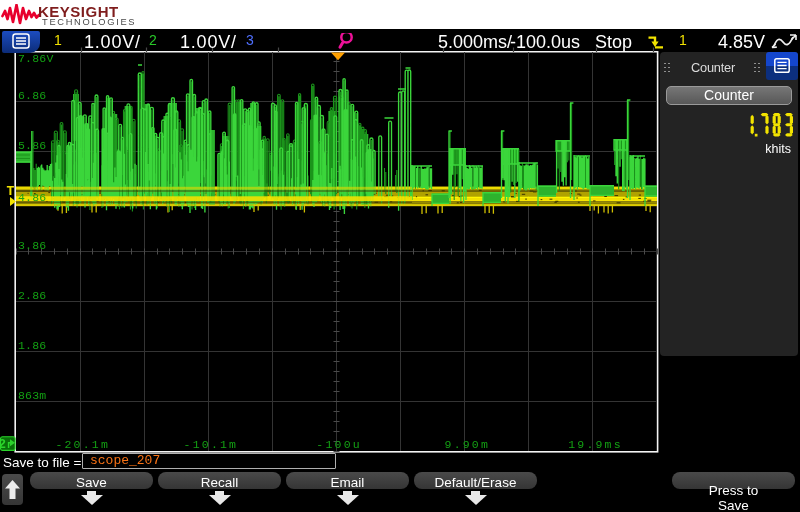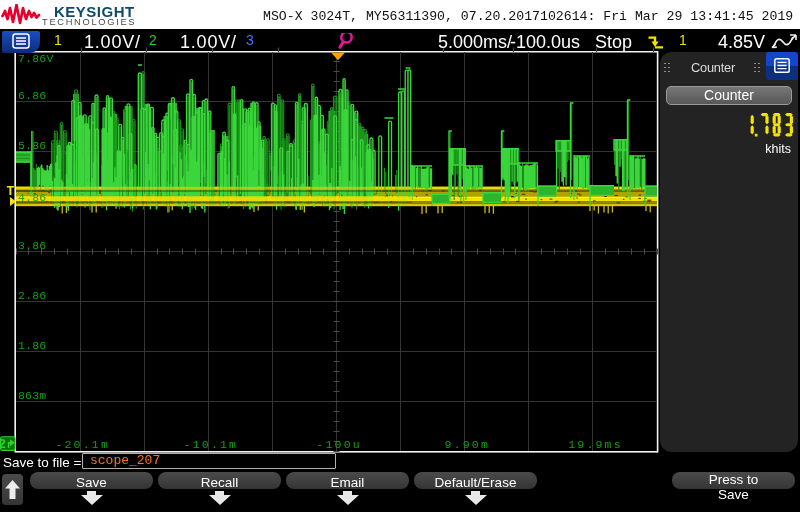--- a/index.html
+++ b/index.html
@@ -1,30 +1,30 @@
 <!DOCTYPE html>
 <html><head><meta charset="utf-8">
 <style>
 html,body{margin:0;padding:0;background:#000;width:800px;height:512px;overflow:hidden}
 #root{position:relative;width:800px;height:512px;background:#000;font-family:"Liberation Sans",sans-serif}
 .abs{position:absolute}
 #topbar{left:0;top:0;width:800px;height:28.5px;background:#fff}
 #hdrtxt{left:263px;top:9px;font-family:"Liberation Mono",monospace;font-size:13.2px;color:#111}
-#kt{left:54px;top:2.5px;color:#0c4a6e;font-weight:bold;font-size:15px;letter-spacing:0.5px}
+#kt{left:38px;top:2.5px;color:#7f1d1d;font-weight:bold;font-size:15px;letter-spacing:0.5px}
 #kt2{left:42px;top:17px;color:#4a4a4a;font-size:9.3px;letter-spacing:1.7px}
 #statusbar{left:0;top:28.5px;width:800px;height:22.5px;background:#000}
 .sv{position:absolute;top:3.5px;font-size:18px;color:#fff}
 .chn{position:absolute;top:3.5px;font-size:14px}
 #menub{left:2px;top:2.5px;width:38px;height:21.5px;background:linear-gradient(#1c4cc0,#0c2c78);border-radius:2px 2px 10px 2px}
 #menub svg{position:absolute;left:10px;top:2px}
 #scope{position:absolute;left:0;top:0}
 .glab{font-family:"Liberation Mono",monospace;font-size:11.5px;fill:#13a013;letter-spacing:0.2px}
 .tlab{font-family:"Liberation Mono",monospace;font-size:11.5px;fill:#13a013;letter-spacing:2.2px}
 .tmark{font-family:"Liberation Mono",monospace;font-size:13px;fill:#f4e400;font-weight:bold}
-#panel{left:660px;top:51.5px;width:138px;height:400px;background:#232323;border-radius:12px}
+#panel{left:660px;top:51.5px;width:138px;height:304px;background:#232323;border-radius:4px}
 #pmenub{position:absolute;left:106px;top:0;width:32px;height:28px;background:linear-gradient(#1446cc 50%,#0c2f7e 50%);border-radius:3px}
 #ptitle{position:absolute;left:0;top:8px;width:106px;text-align:center;color:#dcdcdc;font-size:12.8px;letter-spacing:-0.2px}
 .grip{position:absolute;top:11px;width:8px;height:10px}
 .grip i{position:absolute;width:1.8px;height:1.8px;background:#909090}
 #totalize{position:absolute;left:6px;top:34px;width:124px;height:17.5px;background:linear-gradient(#767676,#585858);border:1px solid #9a9a9a;border-radius:5px;color:#fff;font-size:14px;text-align:center;line-height:17.5px}
 #khits{position:absolute;right:7px;top:90px;color:#ffffff;font-size:12.5px}
 #savebar{left:0;top:453px;width:800px;height:18px;background:#000;color:#fff;font-size:13.5px}
 #savelab{position:absolute;left:3px;top:2px}
 #savebox{position:absolute;left:82px;top:0px;width:245px;height:14px;background:#000;border:1.4px solid #b0b0b0;border-radius:1px;color:#f97316;font-family:"Liberation Mono",monospace;font-size:13px;padding:0 0 0 7px;line-height:14.5px}
 .skey{position:absolute;top:472px;height:17px;background:linear-gradient(#4a4a4a,#353535);border-radius:8px;color:#fff;font-size:13.5px;text-align:center}
@@ -88,21 +88,20 @@
  <path d="M8.6 448 V442.7 H10.2" stroke="#2bd42b" stroke-width="1.5" fill="none"></path>
  <polygon points="10,439.2 10,446.2 15,442.7" fill="#2bd42b"></polygon>
 </g>
 </svg>
 <div class="abs" id="topbar">
  <svg class="abs" style="left:1px;top:4px" width="40" height="23" viewBox="0 0 40 23">
   <path d="M1.5 12 l2.5 -5 l2.5 8 l2.5 -11 l3 14 l3.5 -17 l3.5 18 l3 -15 l3 11 l3 -8 l2.5 6 l2.5 -4 l2.5 4.5 l2.5 -2.5" stroke="#e8002d" stroke-width="2.7" fill="none" stroke-linejoin="round" stroke-linecap="round"></path>
  </svg>
  <div class="abs" id="kt">KEYSIGHT</div>
  <div class="abs" id="kt2">TECHNOLOGIES</div>
- <div class="abs" id="hdrtxt">MSO-X 3024T, MY56311390, 07.20.2017102614: Fri Mar 29 13:41:45 2019</div>
 </div>
 <div class="abs" id="statusbar">
  <svg class="abs" style="left:0;top:0" width="800" height="23" viewBox="0 0 800 23">
         <path d="M81.5 18.5V23M146.5 18.5V23M212.5 18.5V23M278.5 18.5V23M443.5 18.5V23M513.5 18.5V23M596.5 18.5V23M653.5 18.5V23" stroke="#474747" stroke-width="1.2"></path>
       </svg>
  <div id="menub" class="abs">
         <svg width="18" height="16" viewBox="0 0 18 16">
           <rect x="1" y="1" width="16" height="14" rx="2.5" fill="none" stroke="#fff" stroke-width="1.5"></rect>
           <path d="M4 5h10M4 8h10M4 11h10" stroke="#fff" stroke-width="1.4"></path>
         </svg>
@@ -203,14 +202,14 @@
       <div class="lb">Recall</div>
       <div class="stem"></div>
       <div class="arrow"></div>
     </div>
 <div class="skey" style="left:414px;width:123px">
       <div class="lb">Default/Erase</div>
       <div class="stem"></div>
       <div class="arrow"></div>
     </div>
 <div class="skey" style="left:672px;width:123px;line-height:14.5px">
-      <div class="lb" style="margin-top:1px">Press to<br>Save</div>
+      <div class="lb" style="margin-top:12px">Press to<br>Save</div>
     </div>
 </div>
 </body></html>

